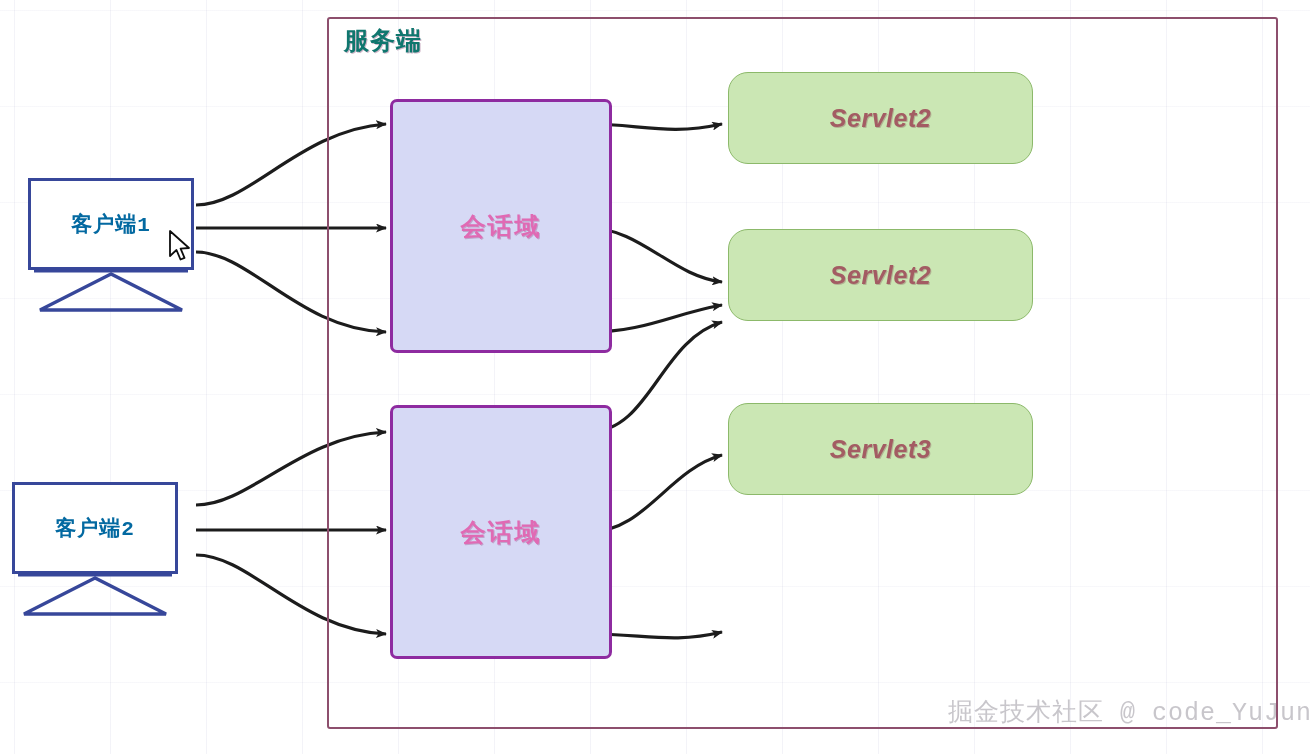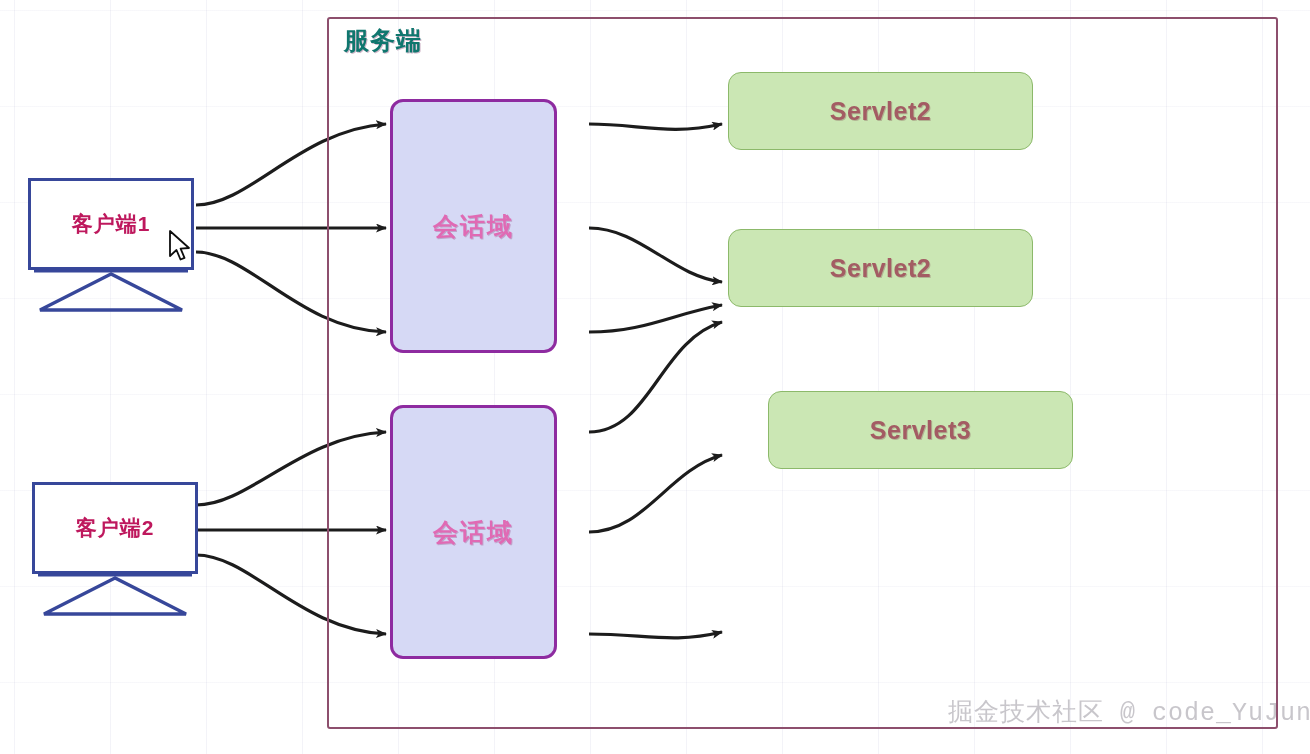--- a/index.html
+++ b/index.html
@@ -71,66 +71,68 @@
     border: 3px solid #37479a;
     background: #ffffff;
     box-sizing: border-box;
     display: flex;
     align-items: center;
     justify-content: center;
   }
   .client-label {
     font-size: 21px;
     font-weight: bold;
-    color: #be185d;
+    color: #0369a1;
     letter-spacing: 1px;
     white-space: nowrap;
+    font-family: Liberation Mono, monospace;
   }
   .client-stand {
     position: absolute;
     left: 2px;
     top: 90px;
     width: 162px;
     height: 48px;
   }
 
   
   .session-box {
     position: absolute;
-    width: 167px;
+    width: 222px;
     border: 3px solid #8e2ba0;
-    border-radius: 13px;
+    border-radius: 7px;
     background: #d6d9f5;
     box-sizing: border-box;
     display: flex;
     align-items: center;
     justify-content: center;
   }
   .session-label {
     font-size: 25px;
     font-weight: bold;
     color: #e06ab4;
     text-shadow: 1px 1px 0 rgba(150,70,130,0.35);
     letter-spacing: 2px;
     white-space: nowrap;
   }
 
   
   .servlet-box {
     position: absolute;
     left: 728px;
     width: 305px;
-    height: 78px;
+    height: 92px;
     border: 1.6px solid #8cb96a;
-    border-radius: 13px;
+    border-radius: 20px;
     background: #cbe7b4;
     box-sizing: border-box;
     display: flex;
     align-items: center;
     justify-content: center;
+    font-style: italic;
   }
   .servlet-label {
     font-size: 25px;
     font-weight: bold;
     color: #a35c63;
     text-shadow: 1px 1px 0 rgba(120,60,70,0.3);
     letter-spacing: 0.5px;
     white-space: nowrap;
   }
 
@@ -199,21 +201,21 @@
   <div class="client" style="left:28px; top:178px;">
     <div class="client-screen">
       <span class="client-label">客户端1</span>
     </div>
     <svg class="client-stand" viewBox="0 0 162 48">
       <path d="M81,6 L10,42 L152,42 Z" fill="none" stroke="#37479a" stroke-width="3.4"></path>
       <line x1="4" y1="3" x2="158" y2="3" stroke="#37479a" stroke-width="3"></line>
     </svg>
   </div>
 
-  <div class="client" style="left:32px; top:482px;">
+  <div class="client" style="left:12px; top:482px;">
     <div class="client-screen">
       <span class="client-label">客户端2</span>
     </div>
     <svg class="client-stand" viewBox="0 0 162 48">
       <path d="M81,6 L10,42 L152,42 Z" fill="none" stroke="#37479a" stroke-width="3.4"></path>
       <line x1="4" y1="3" x2="158" y2="3" stroke="#37479a" stroke-width="3"></line>
     </svg>
   </div>
 
   <div class="session-box" style="left:390px; top:99px; height:254px;">
@@ -225,21 +227,21 @@
   </div>
 
   <div class="servlet-box" style="top:72px;">
     <span class="servlet-label">Servlet2</span>
   </div>
 
   <div class="servlet-box" style="top:229px;">
     <span class="servlet-label">Servlet2</span>
   </div>
 
-  <div class="servlet-box" style="top:391px;margin-left:40px;">
+  <div class="servlet-box" style="top:403px;">
     <span class="servlet-label">Servlet3</span>
   </div>
 
 
   <div class="watermark">掘金技术社区 @ code_YuJun</div>
 
   <svg class="cursor" viewBox="0 0 26 36">
     <path d="M3,2 L3,27 L9.5,21 L13.5,30.5 L17.5,28.8 L13.6,19.6 L22,19 Z" fill="#ffffff" stroke="#0d0d0d" stroke-width="1.8" stroke-linejoin="round"></path>
   </svg>
 

